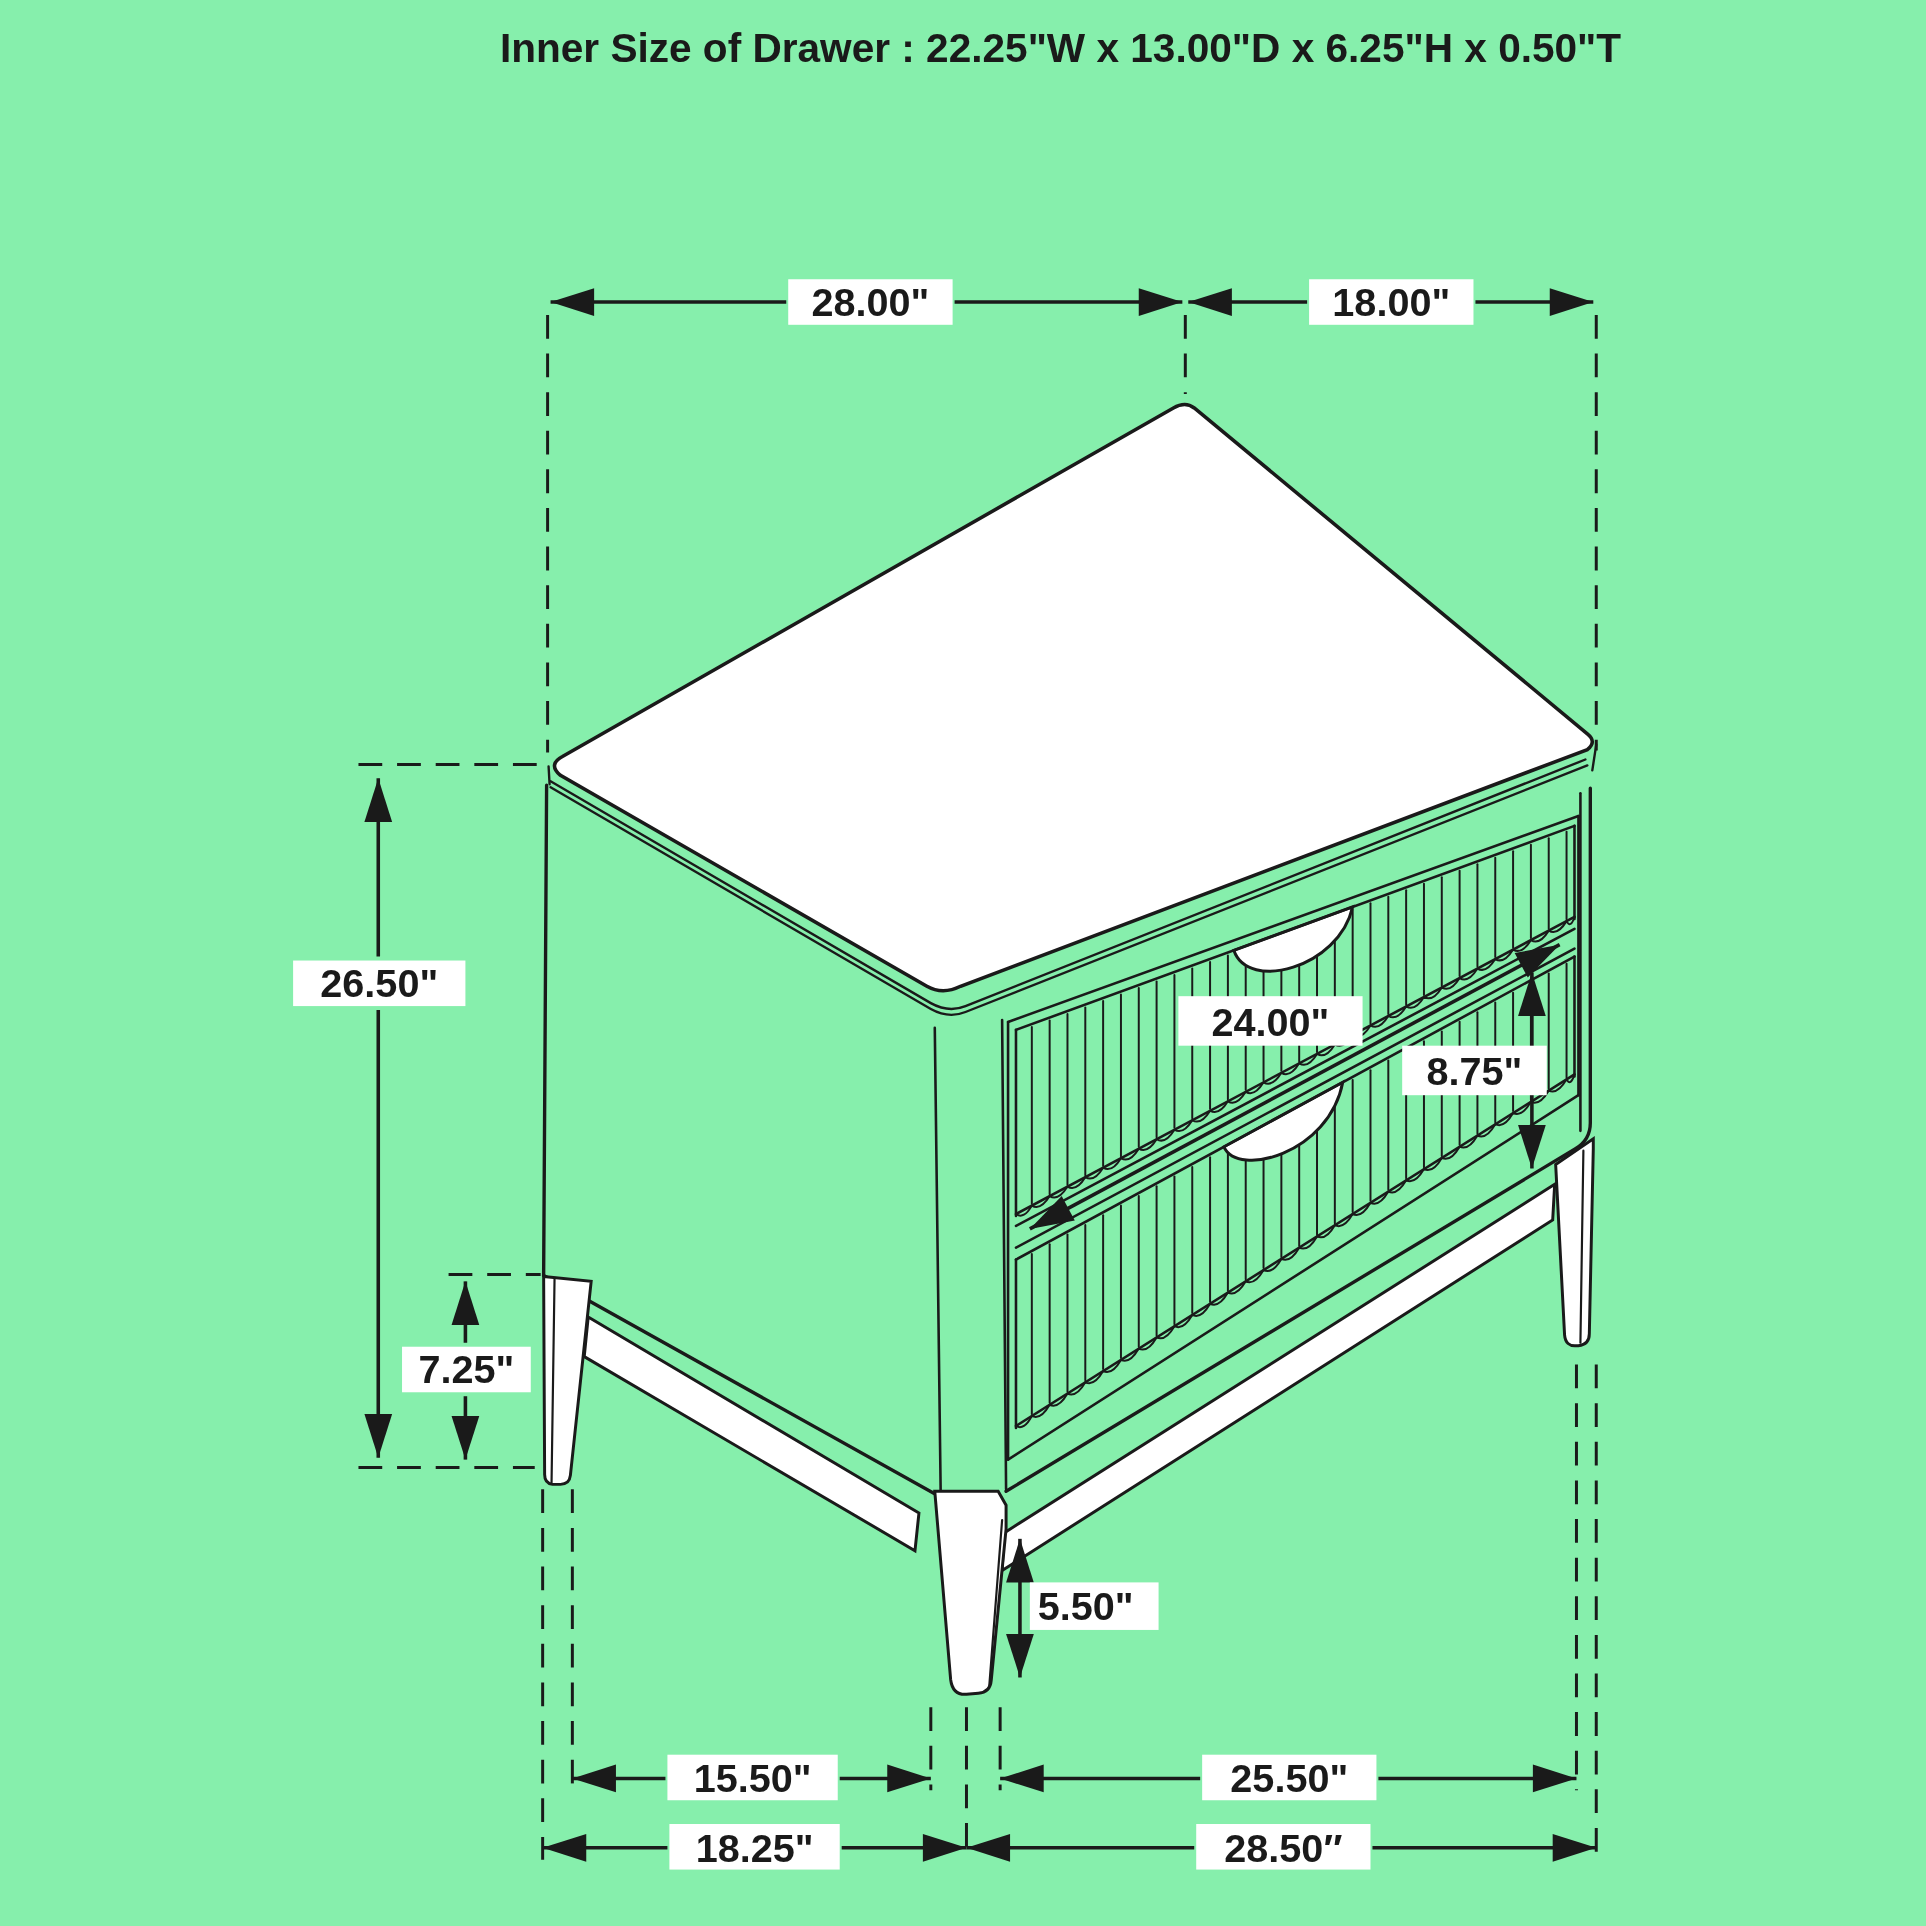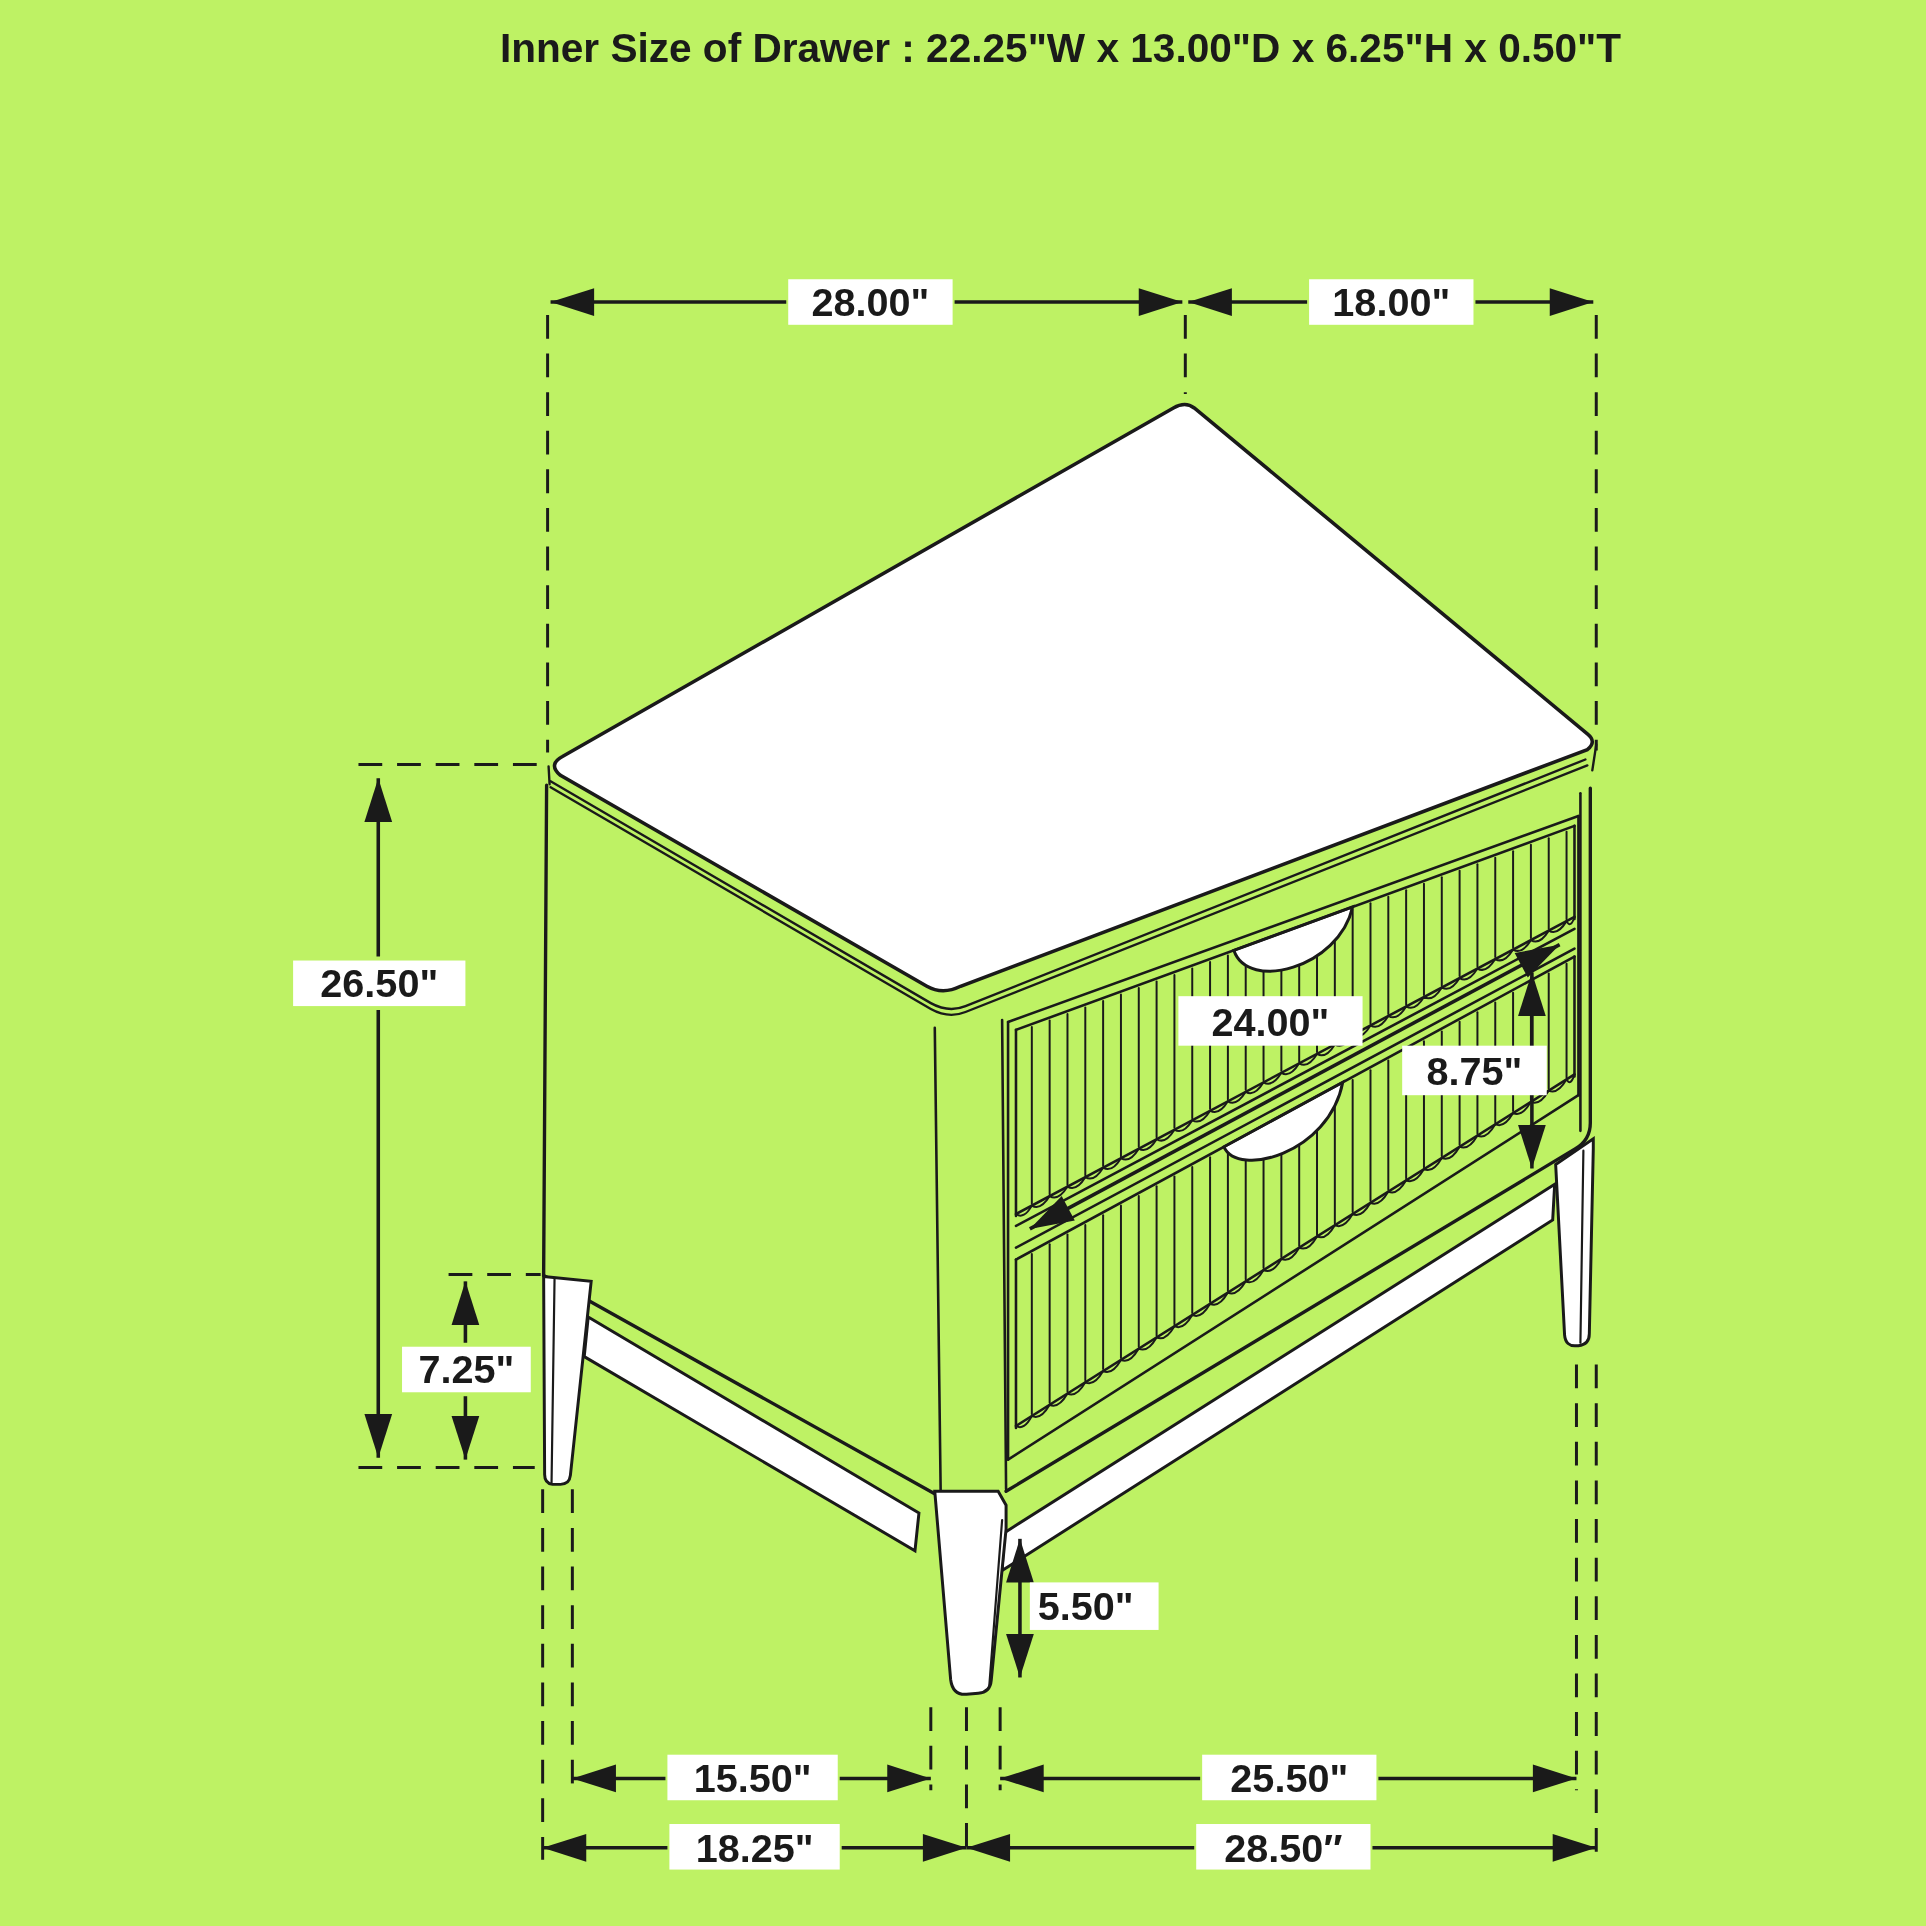--- a/index.html
+++ b/index.html
@@ -1,16 +1,16 @@
 <!DOCTYPE html>
 <html><head>
 <meta charset="utf-8">
 <style>
   html,body{margin:0;padding:0;background:#ffffff;}
-  .stage{width:1927px;height:1927px;background:#bef264;position:relative;margin:0 auto;}
+  .stage{width:1927px;height:1927px;background:#86efac;position:relative;margin:0 auto;}
   svg{display:block;}
   text{font-family:"Liberation Sans","DejaVu Sans",sans-serif;font-weight:700;fill:#1a1a1a;}
   .dimlabel{font-size:40px;}
   .titlelabel{font-size:41px;}
 </style>
 </head>
 <body>
 
 <div class="stage">
 <svg id="dwg" width="1927" height="1927" viewBox="0 0 1946 1946">

